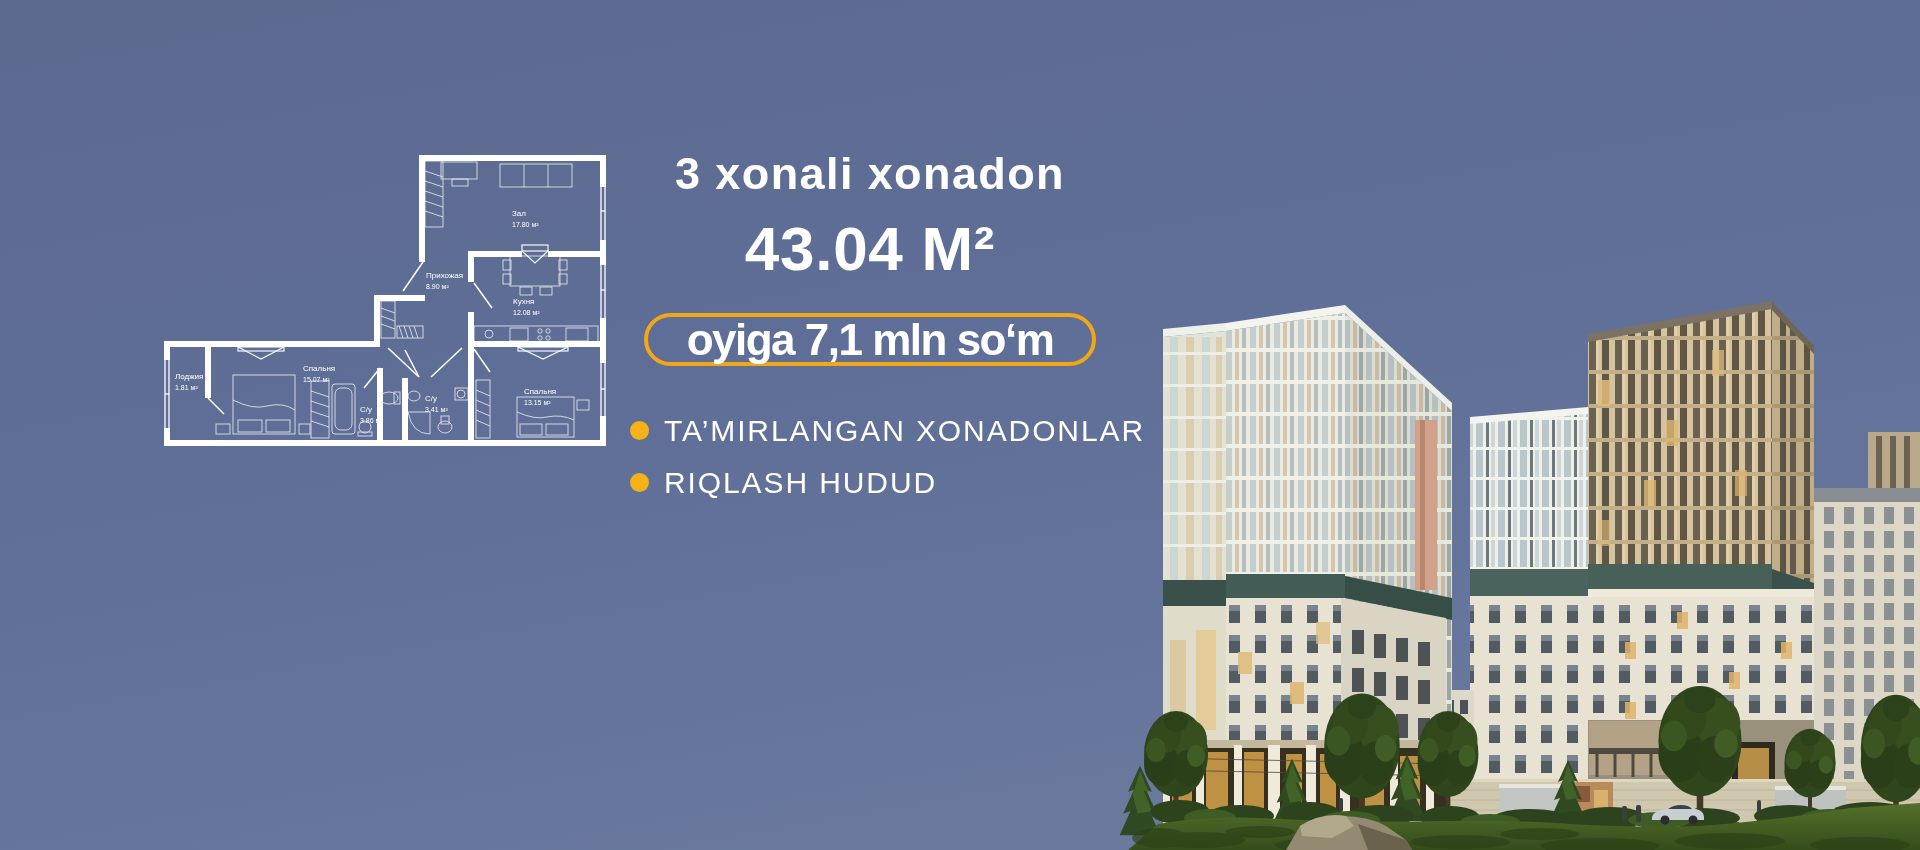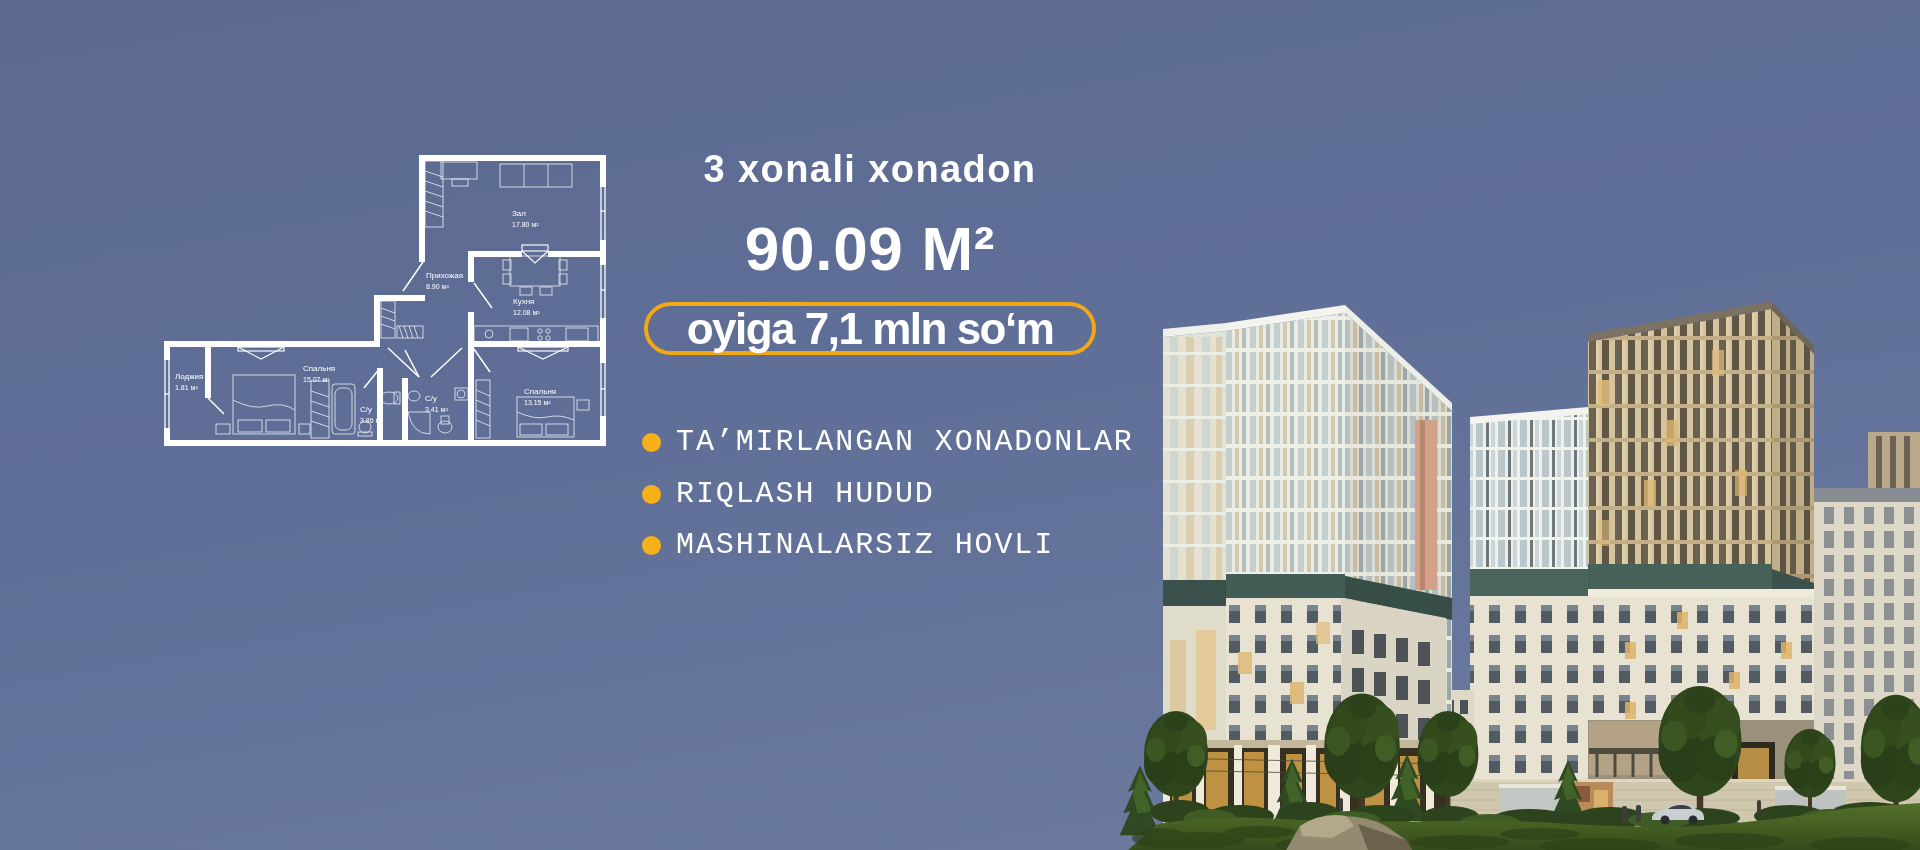--- a/index.html
+++ b/index.html
@@ -1,27 +1,27 @@
 <!DOCTYPE html>
 <html><head>
 <meta charset="utf-8">
 <style>
   html,body{margin:0;padding:0}
   #page{position:relative;width:1920px;height:850px;overflow:hidden;
     background:linear-gradient(170deg,#5c6a90 0%,#5f6e96 40%,#65749b 70%,#6f7da0 100%);
     font-family:"Liberation Sans",sans-serif;}
   .title{position:absolute;left:520px;top:148px;width:700px;text-align:center;
-    color:#fff;font-size:38px;font-weight:bold;letter-spacing:1.4px;}
+    color:#fff;font-size:45px;font-weight:bold;letter-spacing:1.4px;}
   .area{position:absolute;left:520px;top:213px;width:700px;text-align:center;
     color:#fff;font-size:62px;font-weight:bold;letter-spacing:0.7px;}
-  .pill{position:absolute;left:644px;top:302px;width:452px;height:53px;
+  .pill{position:absolute;left:644px;top:313px;width:452px;height:53px;
     border:4.5px solid #f2a716;border-radius:27px;box-sizing:border-box;
     display:flex;align-items:center;justify-content:center;
     color:#fff;font-size:44px;font-weight:bold;letter-spacing:-1.5px;}
-  .feats{position:absolute;left:630px;top:405px;margin:12px;padding:0;list-style:none;font-family:Liberation Mono, monospace;}
+  .feats{position:absolute;left:630px;top:405px;margin:0;padding:0;list-style:none;}
   .feats li{position:relative;height:51.5px;line-height:51.5px;padding-left:34px;
     color:#fff;font-size:30px;letter-spacing:1.9px;white-space:nowrap;}
   .feats li::before{content:"";position:absolute;left:0;top:50%;margin-top:-9.5px;
     width:19px;height:19px;border-radius:50%;background:#f6b119;}
 </style>
 </head>
 <body>
 <div id="page">
   <svg id="scene" style="position:absolute;left:1100px;top:180px" width="820" height="670" viewBox="1100 180 820 670">
     <defs>
@@ -453,20 +453,19 @@
       <text x="303" y="382" font-size="7">15.07 м²</text>
       <text x="360" y="412" font-size="8">С/у</text>
       <text x="360" y="423" font-size="7">3.86 м²</text>
       <text x="425" y="401" font-size="8">С/у</text>
       <text x="425" y="412" font-size="7">3.41 м²</text>
       <text x="524" y="394" font-size="8">Спальня</text>
       <text x="524" y="405" font-size="7">13.15 м²</text>
     </g>
   </svg>
   <div class="title">3 xonali xonadon</div>
-  <div class="area">90.09 M²</div>
+  <div class="area">43.04 M²</div>
   <div class="pill">oyiga 7,1 mln so‘m</div>
   <ul class="feats">
     <li>TA’MIRLANGAN XONADONLAR</li>
     <li>RIQLASH HUDUD</li>
-    <li>MASHINALARSIZ HOVLI</li>
   </ul>
 </div>
 
 </body></html>

